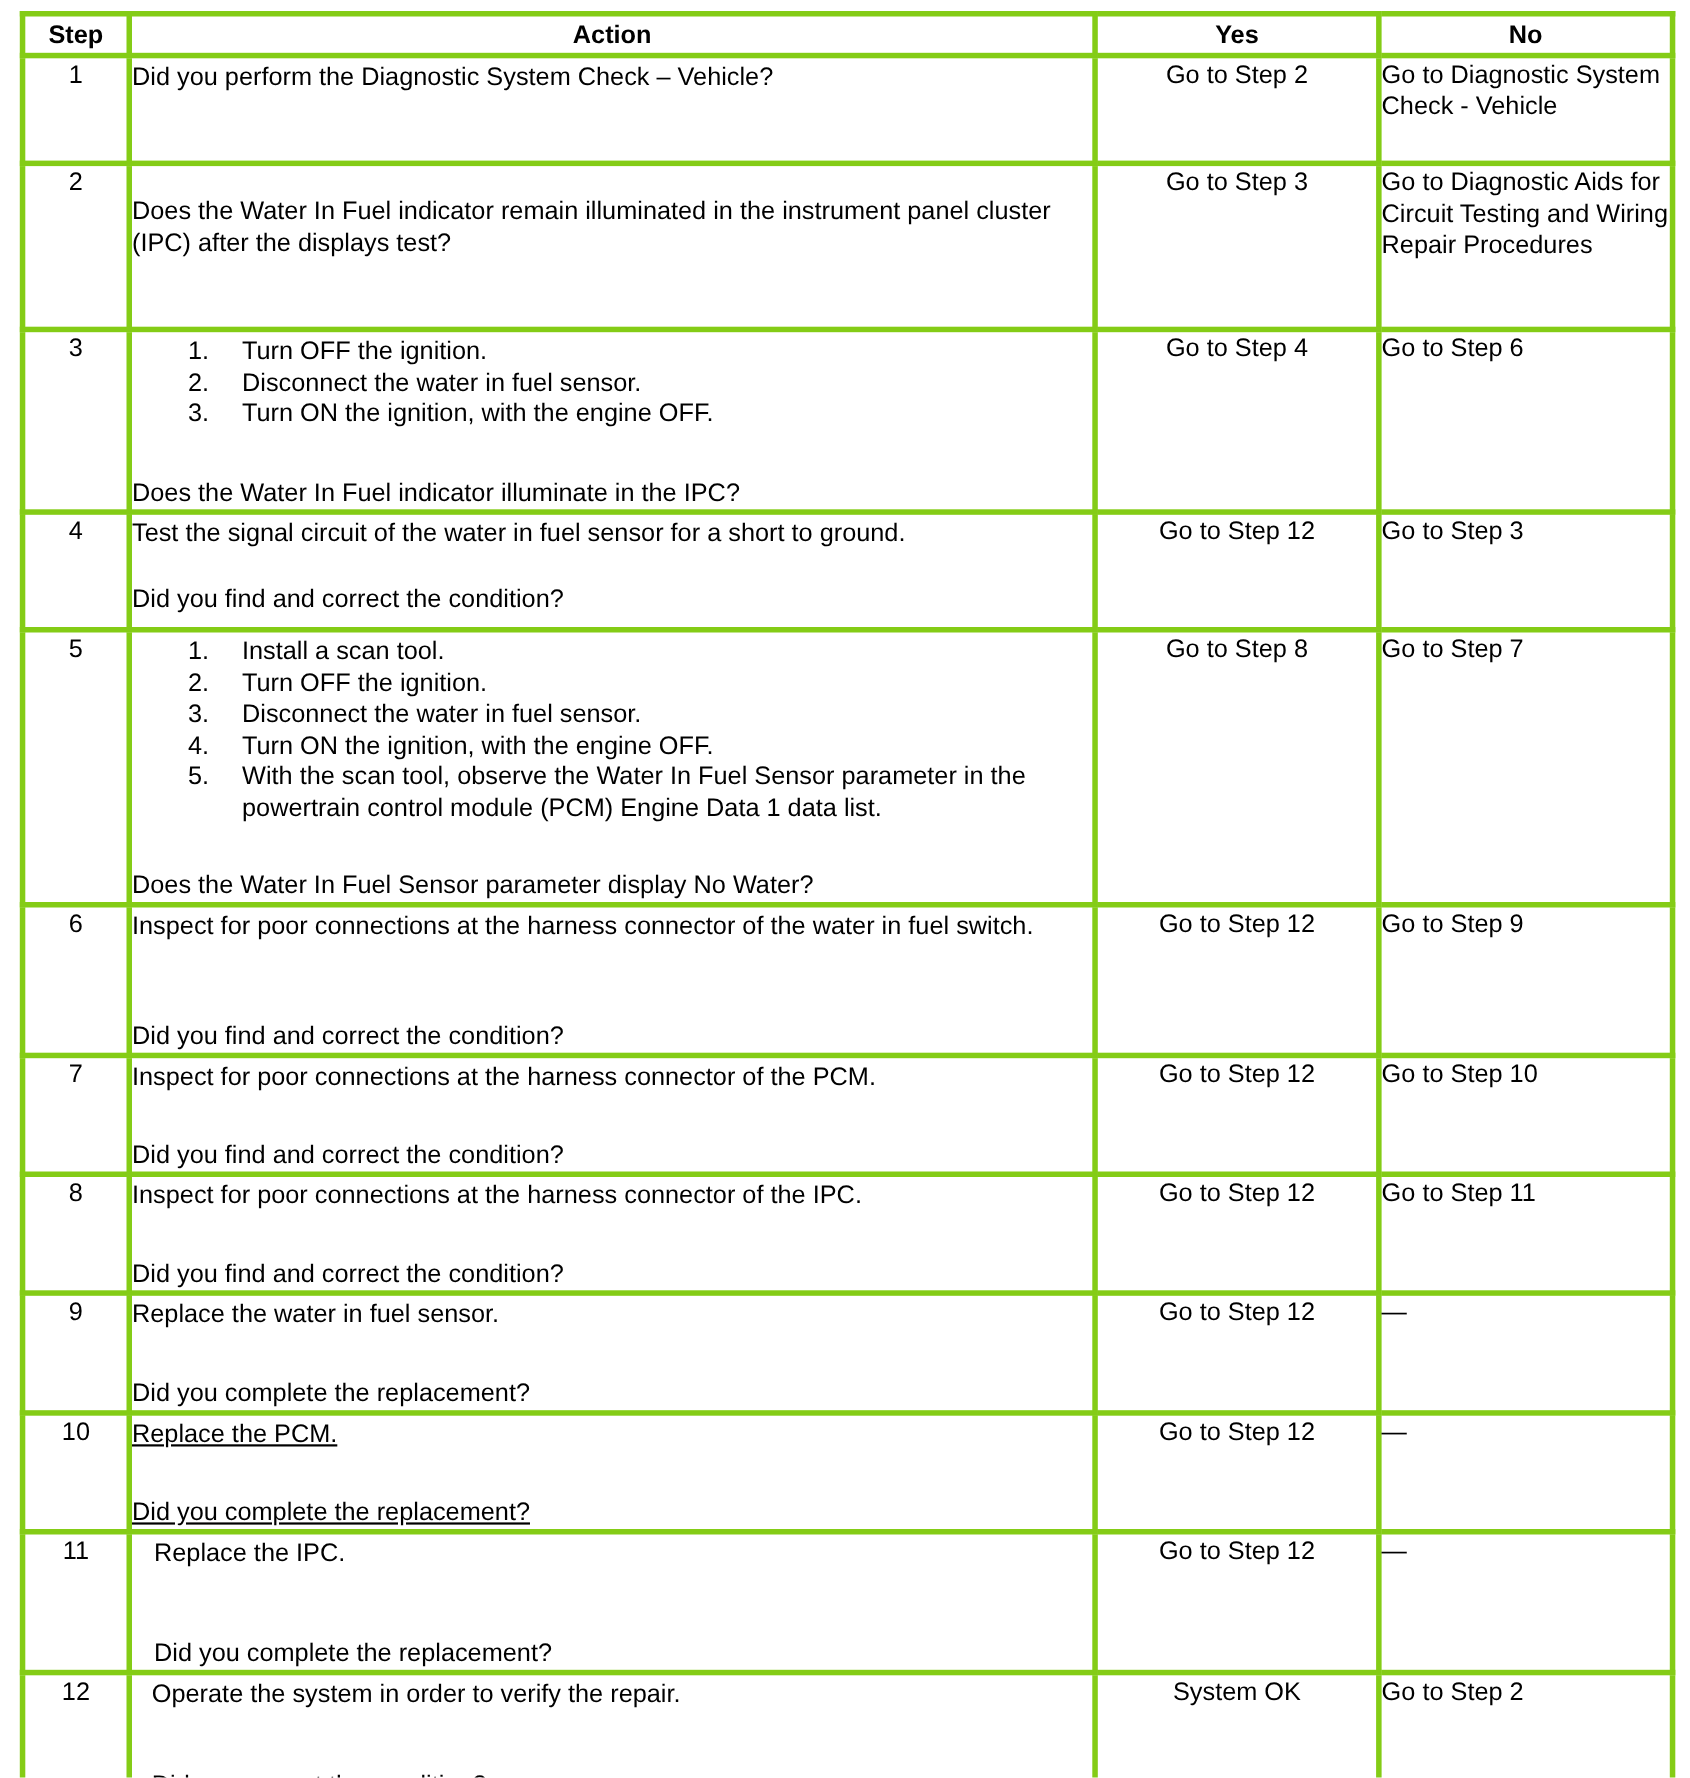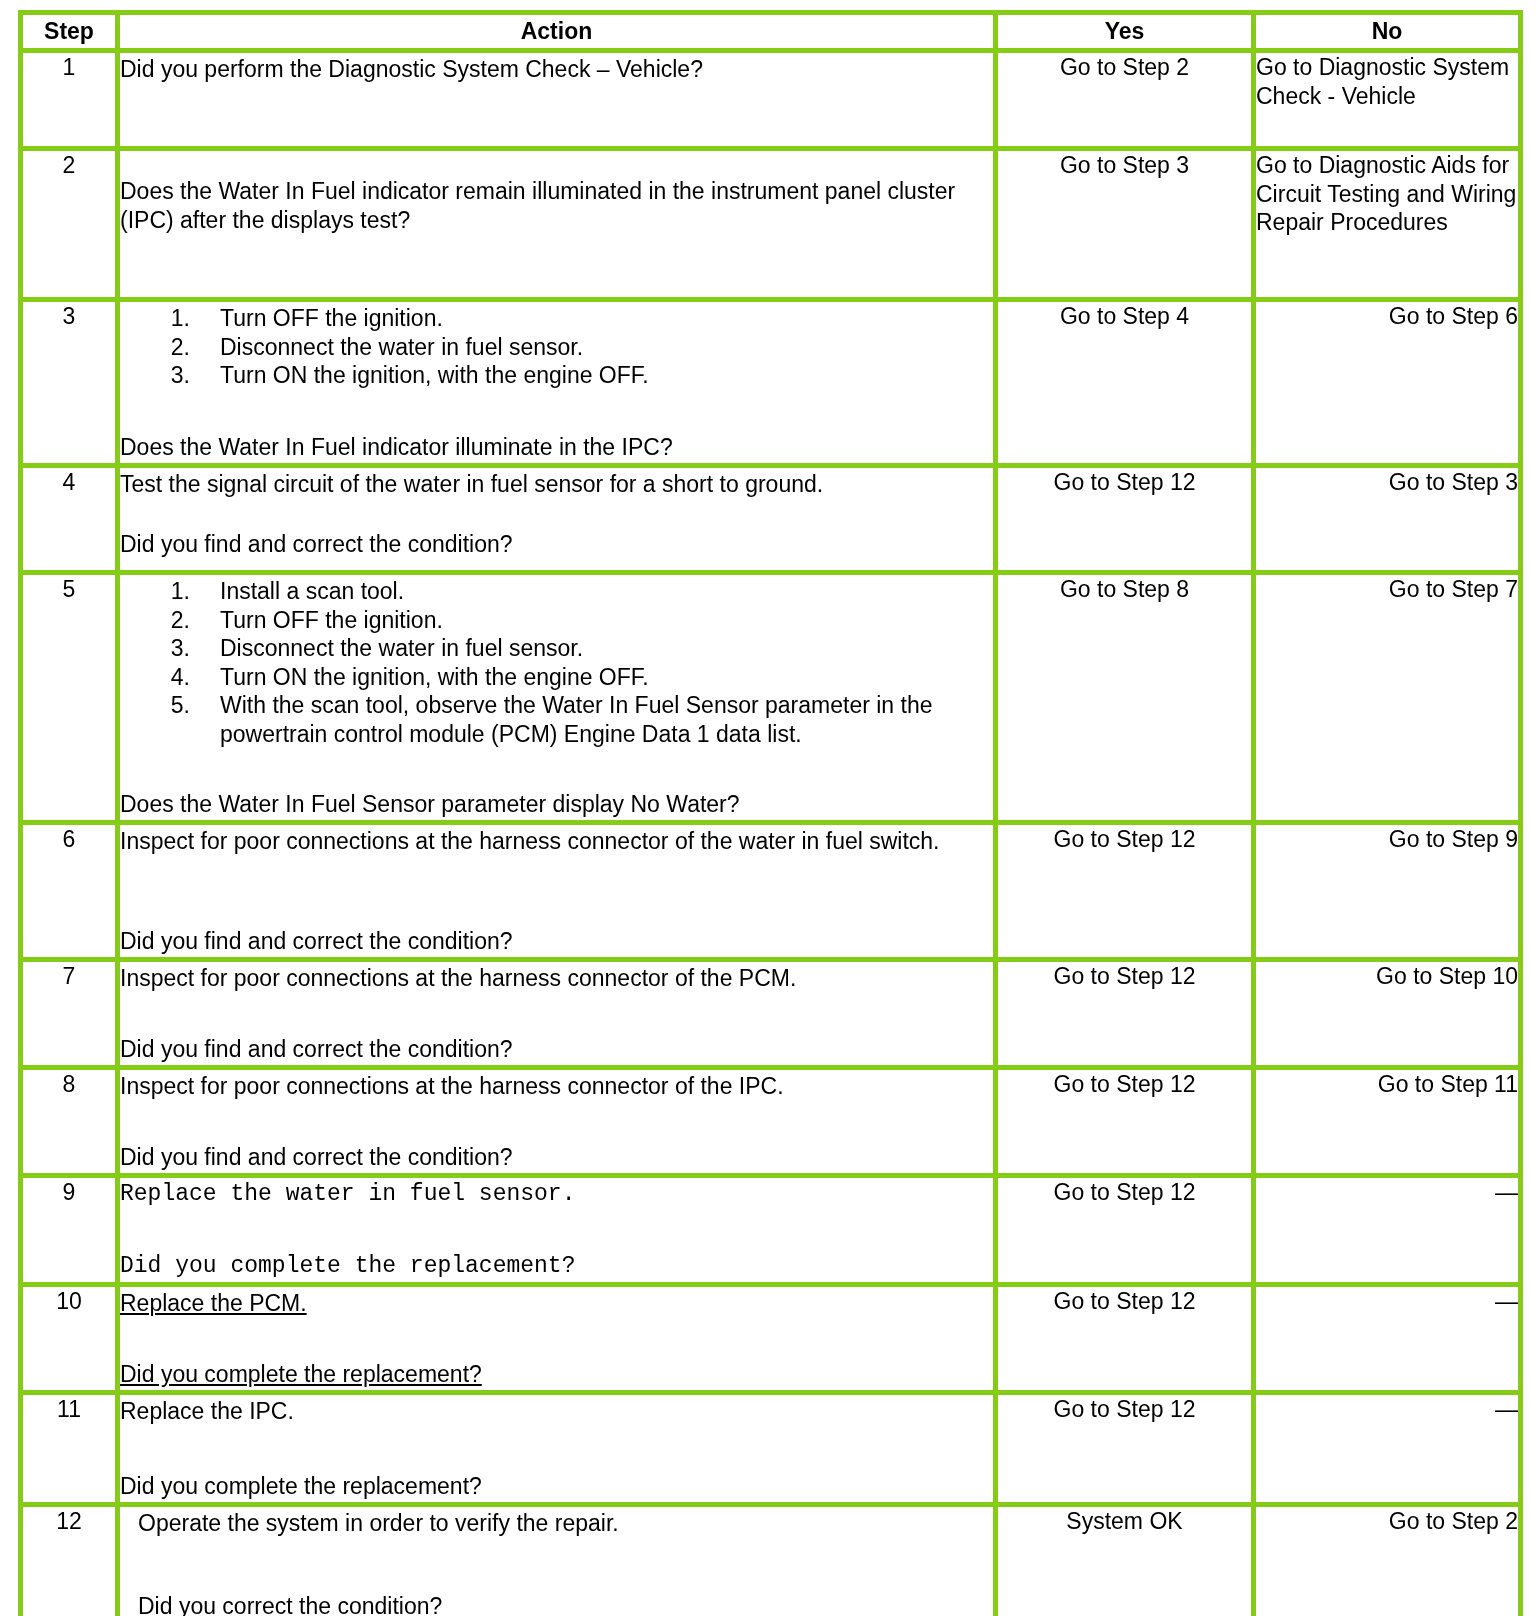--- a/index.html
+++ b/index.html
@@ -14,21 +14,21 @@
   table.diag th, table.diag td { border: 5px solid #84cc16; padding: 0; vertical-align: top; }
   table.diag th { font-weight: bold; font-size: 23px; height: 33px; text-align: center; vertical-align: middle; }
   col.c-step { width: 97px; }
   col.c-action { width: 878px; }
   col.c-yes { width: 258px; }
   col.c-no { width: 267px; }
   td.step { text-align: center; vertical-align: middle; }
   td.action { padding: 0 4px 0 5px; }
   td.yes { text-align: center; vertical-align: bottom; padding-bottom: 2px; }
   td.no { vertical-align: bottom; padding: 0 4px 2px 5px; }
-  td.no.center { text-align: right; }
+  td.no.center { text-align: left; }
   .act-inner { display: flex; flex-direction: column; height: 100%; justify-content: space-between; padding-top: 2px; padding-bottom: 2px; box-sizing: border-box; }
   ol.sub { margin: 0; padding: 0; list-style: none; }
   ol.sub li { display: flex; }
   ol.sub li .num { width: 100px; text-align: right; padding-right: 30px; box-sizing: border-box; flex-shrink: 0; }
   ol.sub li .txt { flex: 1; }
 </style>
 </head>
 <body>
 
 <table class="diag">
@@ -179,21 +179,21 @@
             </div>
             <div>Did you find and correct the condition?</div>
           </div>
         </td>
         <td class="yes">Go to Step 12</td>
         <td class="no center">Go to Step 11</td>
       </tr>
       <tr style="height: 109px;">
         <td class="step">9</td>
         <td class="action">
-          <div class="act-inner" style="height: 104px; font-family: Liberation Mono, monospace;">
+          <div class="act-inner" style="height: 104px;">
             <div>
               <div>Replace the water in fuel sensor.</div>
             </div>
             <div>Did you complete the replacement?</div>
           </div>
         </td>
         <td class="yes">Go to Step 12</td>
         <td class="no center">—</td>
       </tr>
       <tr style="height: 108px;">
@@ -205,21 +205,21 @@
             </div>
             <div>Did you complete the replacement?</div>
           </div>
         </td>
         <td class="yes">Go to Step 12</td>
         <td class="no center">—</td>
       </tr>
       <tr style="height: 108px;">
         <td class="step">11</td>
         <td class="action">
-          <div class="act-inner" style="height: 107px;">
+          <div class="act-inner" style="height: 123px; margin-left: 20px;">
             <div>
               <div>Replace the IPC.</div>
             </div>
             <div>Did you complete the replacement?</div>
           </div>
         </td>
         <td class="yes">Go to Step 12</td>
         <td class="no center">—</td>
       </tr>
       <tr style="height: 120px;">

